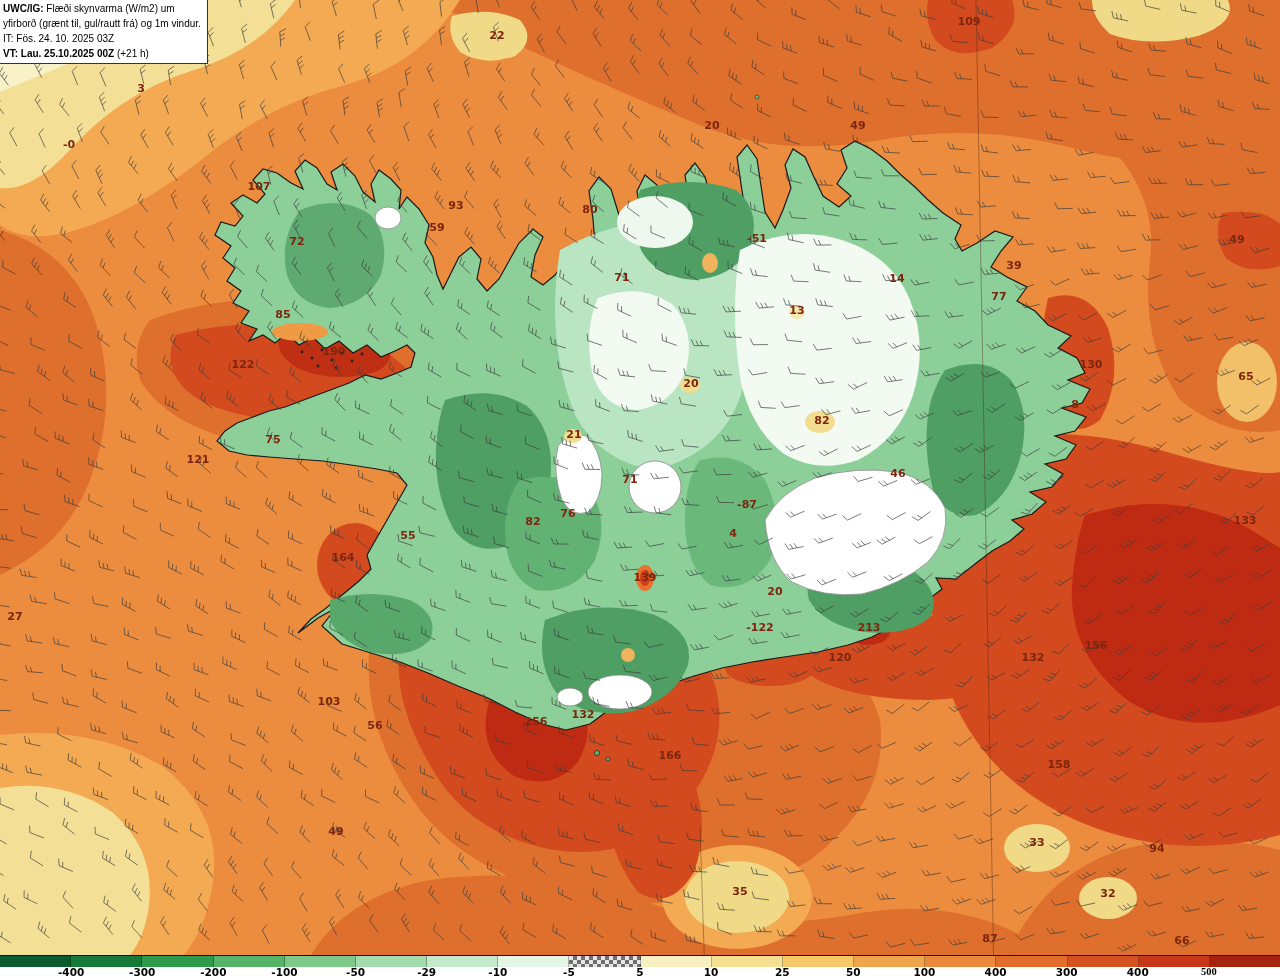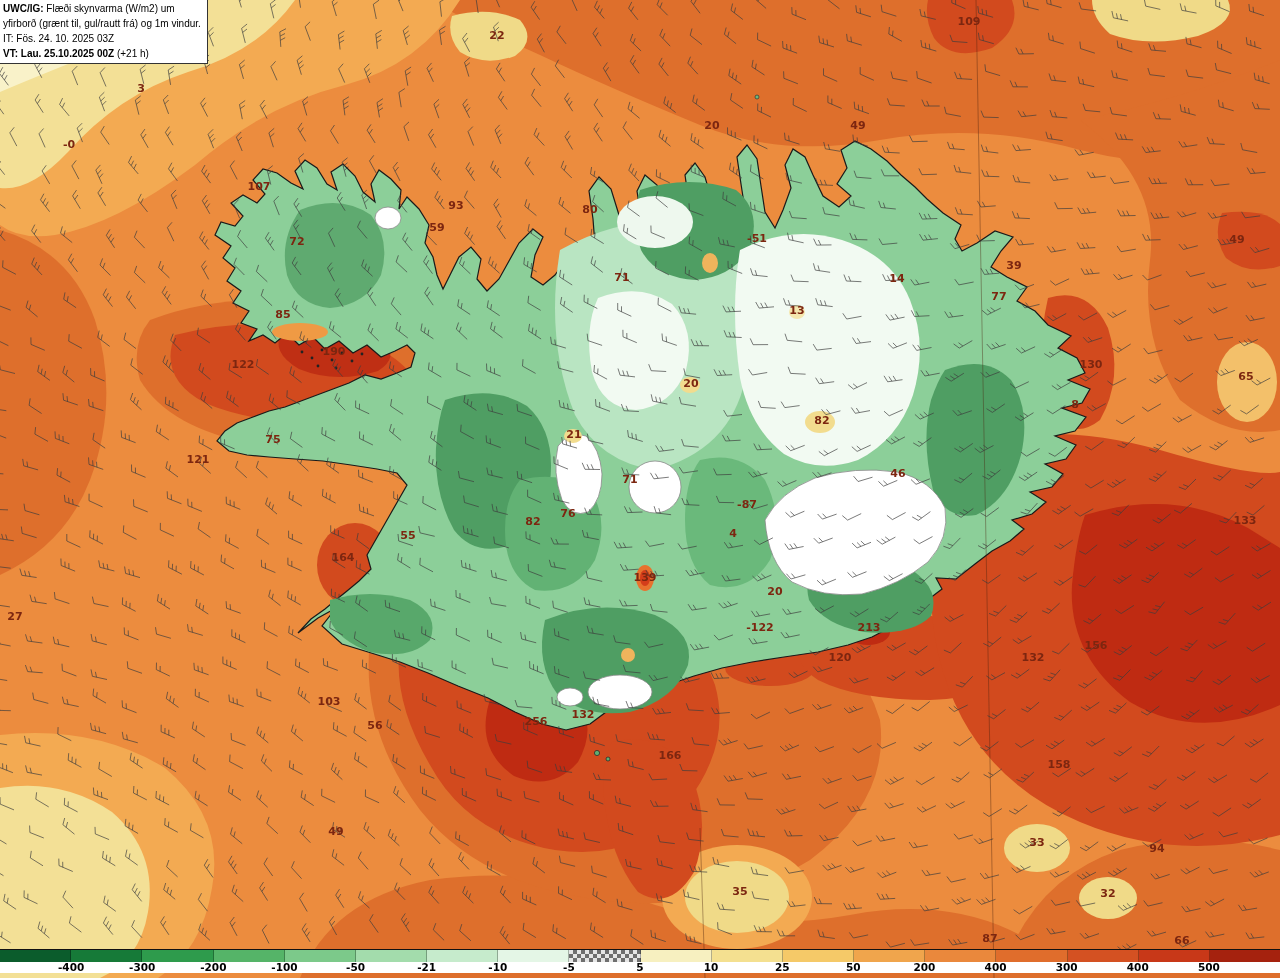--- a/index.html
+++ b/index.html
@@ -10,21 +10,21 @@
   
   #vlabels text{font:600 11px "DejaVu Sans",sans-serif;fill:#7c2610;text-anchor:middle;}
 
   
   .hdr{position:absolute;top:0;left:0;background:#fff;padding:1px 6px 2px 3px;
        font-size:10px;line-height:15px;color:#000;border-right:1px solid #333;
        border-bottom:1px solid #333;white-space:nowrap;}
   .hdr .b{font-weight:bold;}
 
   
-  .colorbar{position:absolute;left:0;right:0;bottom:0;height:29px;display:flex;flex-direction:column;}
+  .colorbar{position:absolute;left:0;right:0;bottom:0;height:23px;display:flex;flex-direction:column;}
   .cb-segments{display:flex;height:12px;border-top:1px solid #111;}
   .cb-seg{flex:1 1 0;border-right:1px solid rgba(0,0,0,.28);}
   .cb-seg:last-child{border-right:none;}
   .cb-seg.checker{background-color:#e6e6e6;
       background-image:conic-gradient(#6f6f6f 0 25%, #e6e6e6 0 50%, #6f6f6f 0 75%, #e6e6e6 0);
       background-size:8px 8px;}
   .cb-labels{position:relative;height:11px;background:#fff;
       font:700 10.5px "DejaVu Sans",sans-serif;color:#000;}
   .cb-tick{position:absolute;top:-1px;transform:translateX(-50%);}
 </style>
@@ -226,28 +226,28 @@
         <div class="cb-seg" style="background: rgb(212, 81, 34);"></div>
         <div class="cb-seg" style="background: rgb(200, 56, 24);"></div>
         <div class="cb-seg" style="background: rgb(165, 34, 14);"></div>
       </div>
     <div class="cb-labels" id="cb-labels">
         <span class="cb-tick" style="left: 5.55556%;">-400</span>
         <span class="cb-tick" style="left: 11.1111%;">-300</span>
         <span class="cb-tick" style="left: 16.6667%;">-200</span>
         <span class="cb-tick" style="left: 22.2222%;">-100</span>
         <span class="cb-tick" style="left: 27.7778%;">-50</span>
-        <span class="cb-tick" style="left: 33.3333%;">-21</span>
+        <span class="cb-tick" style="left: 33.3333%;">-29</span>
         <span class="cb-tick" style="left: 38.8889%;">-10</span>
         <span class="cb-tick" style="left: 44.4444%;">-5</span>
         <span class="cb-tick" style="left: 50%;">5</span>
         <span class="cb-tick" style="left: 55.5556%;">10</span>
         <span class="cb-tick" style="left: 61.1111%;">25</span>
         <span class="cb-tick" style="left: 66.6667%; text-align: right;">50</span>
-        <span class="cb-tick" style="left: 72.2222%;">200</span>
+        <span class="cb-tick" style="left: 72.2222%;">100</span>
         <span class="cb-tick" style="left: 77.7778%;">400</span>
         <span class="cb-tick" style="left: 83.3333%; text-align: right;">300</span>
         <span class="cb-tick" style="left: 88.8889%;">400</span>
-        <span class="cb-tick" style="left: 94.4444%;">500</span>
+        <span class="cb-tick" style="left: 94.4444%; font-family: Liberation Serif, serif;">500</span>
       </div>
   </div>
 
 </div>
 
 </body></html>

